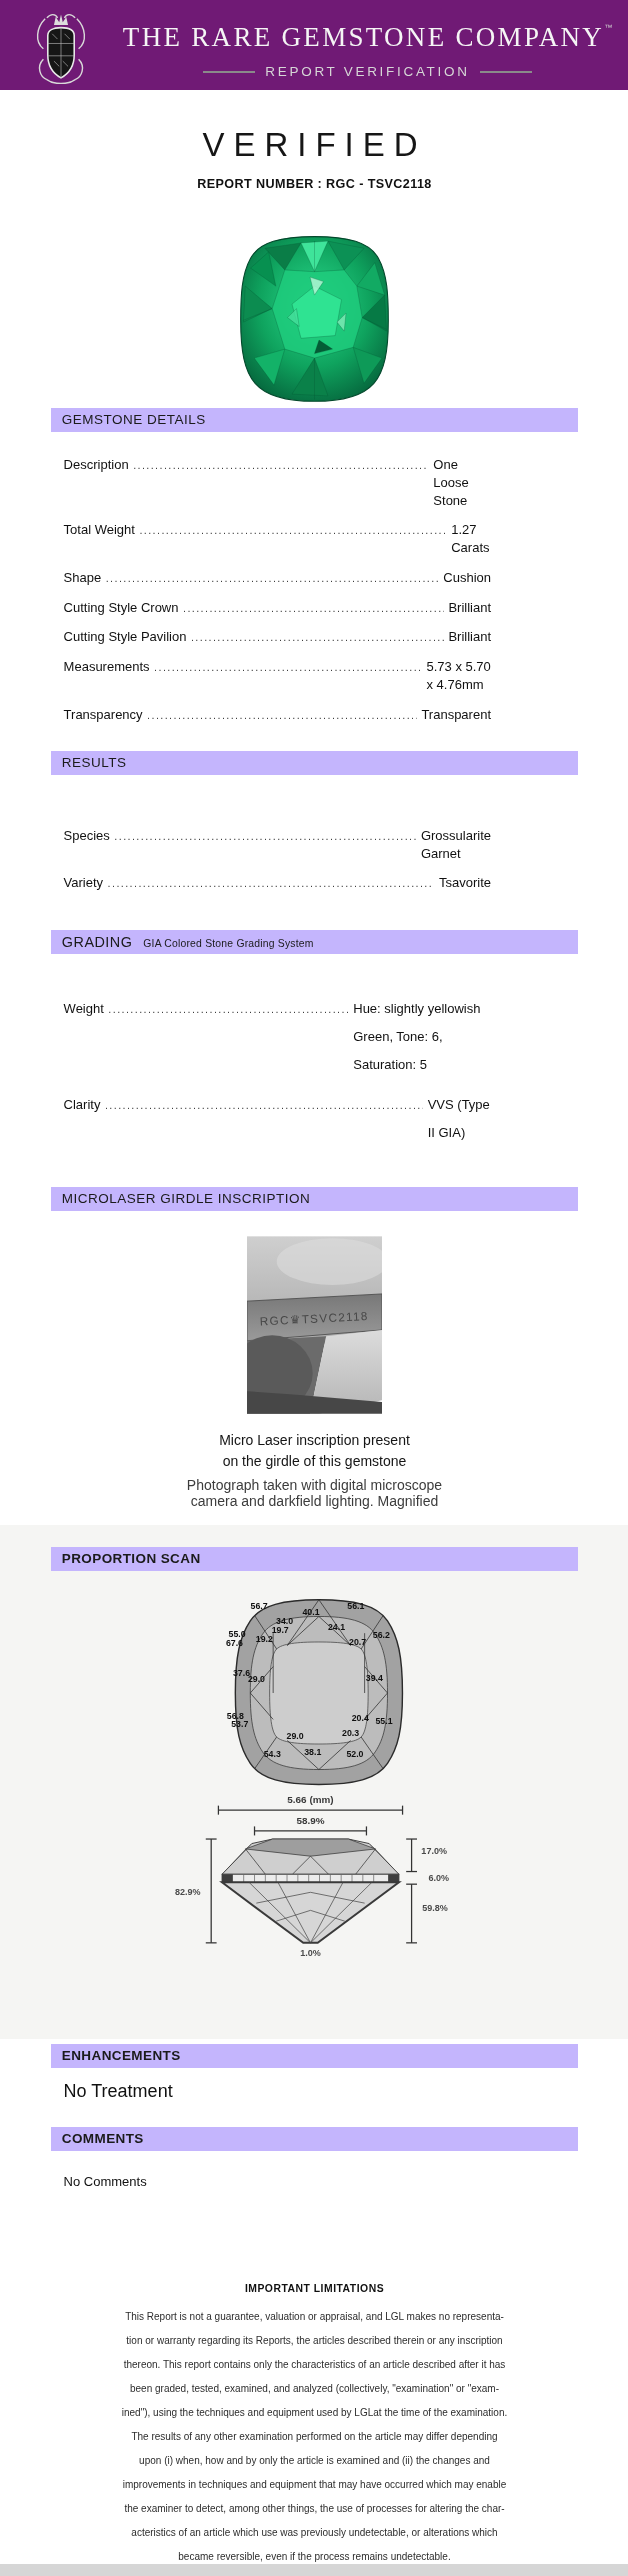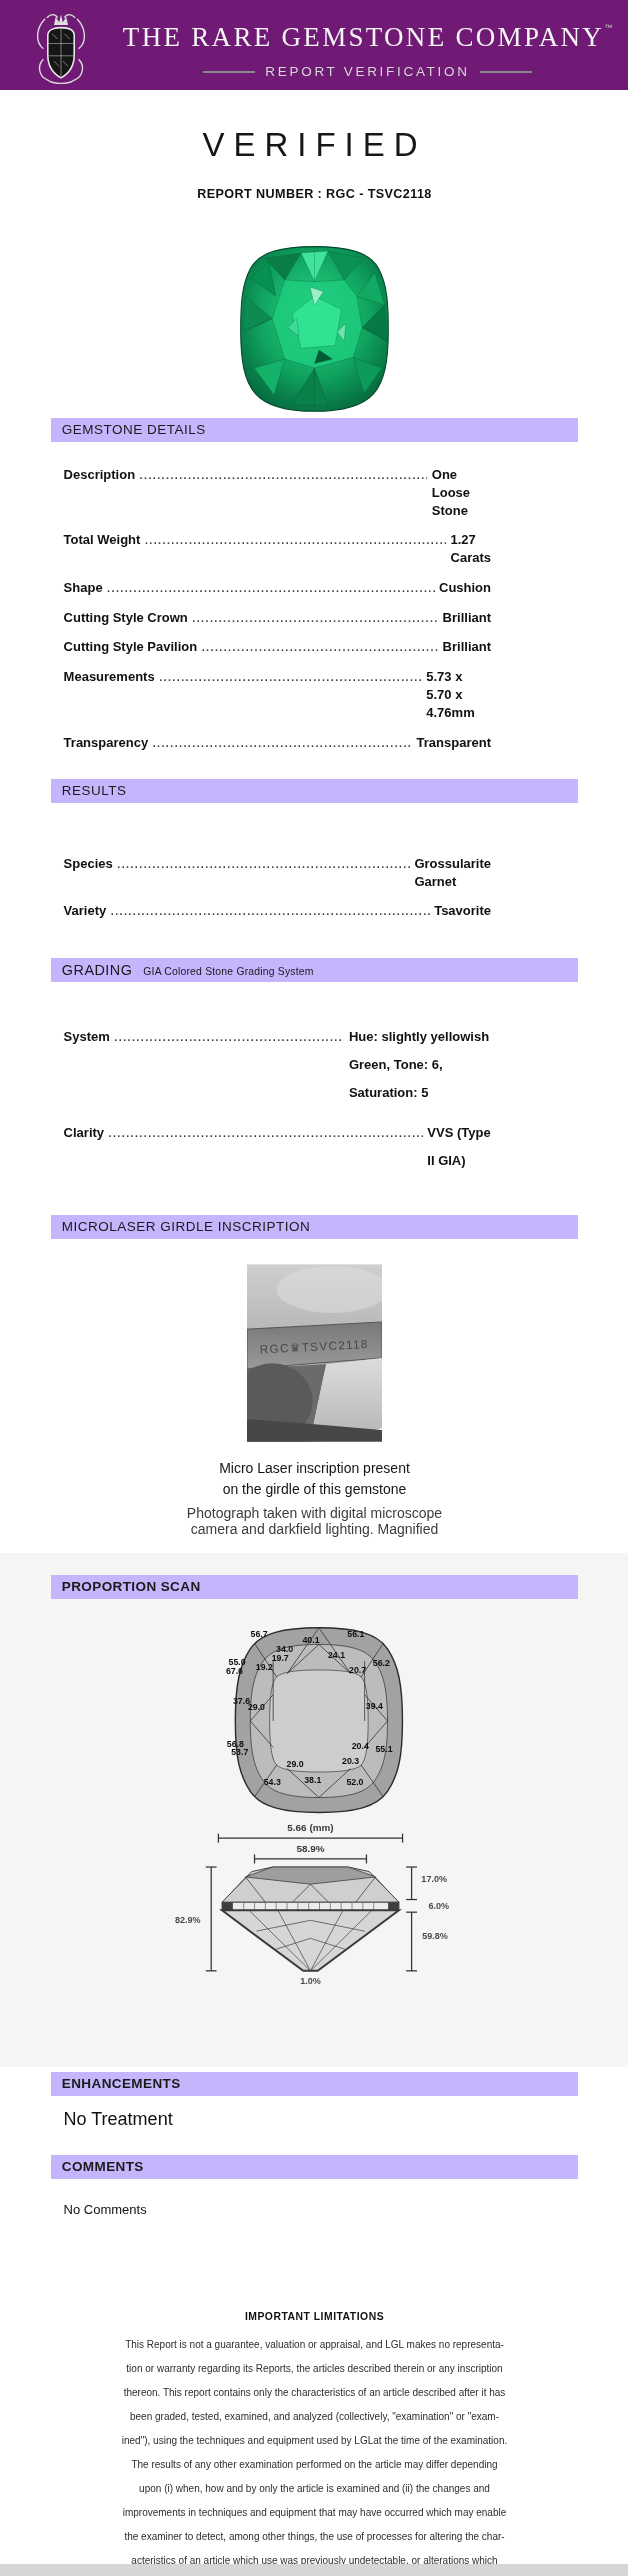--- a/index.html
+++ b/index.html
@@ -11,33 +11,33 @@
   .crest{position:absolute;left:32px;top:10px;width:58px;height:74px;}
   .hdr-text{margin-left:106px;text-align:center;padding-top:21.6px;}
   .company{font-family:"Liberation Serif","DejaVu Serif",serif;font-size:27px;letter-spacing:2.3px;
            color:#f5f5f5;white-space:nowrap;}
   .tm{font-size:8px;vertical-align:16px;color:#cfcfcf;letter-spacing:0;}
   .subtitle-row{margin-top:11.7px;font-size:13.5px;letter-spacing:2.7px;color:#d6d6d6;}
   .subline{display:inline-block;width:52px;height:1.8px;background:#8a8a8a;vertical-align:3.6px;margin:0 10.8px;}
 
   
   .verified{margin-top:36px;text-align:center;font-size:33px;letter-spacing:9px;color:#161616;}
-  .repnum{margin-top:23px;text-align:center;font-size:12.6px;font-weight:bold;letter-spacing:0.4px;}
+  .repnum{margin-top:13px;text-align:center;font-size:12.6px;font-weight:bold;letter-spacing:0.4px;}
 
   
   .gemwrap{margin-top:41px;text-align:center;}
 
   
   .content{padding:0 51px;}
   .secbar{background:#c4b5fd;height:24px;line-height:24px;padding-left:10.8px;font-size:13.5px;
           letter-spacing:0.5px;color:#1b1b1b;}
   .secbar.bold{font-weight:bold;letter-spacing:0.4px;}
   .secbar .sub{font-size:10.4px;letter-spacing:0.2px;margin-left:10.8px;font-weight:normal;}
 
-  .rows{margin-top:23.5px;font-weight:bold;}
+  .rows{margin-top:23.5px;}
   .row{display:flex;align-items:baseline;font-size:13px;line-height:18px;
        padding:0 87px 0 12.6px;margin-bottom:11.7px;}
   .rlabel{white-space:nowrap;}
   .leader{flex:1 1 auto;overflow:hidden;white-space:nowrap;color:#3d3d3d;margin:0 4.5px;
           font-size:10.8px;letter-spacing:1.4px;}
   .leader::after{content:"......................................................................................................................";}
   .rvalue{max-width:225px;text-align:left;}
   .rows.wide .rvalue{max-width:271px;}
   .rows.grading .row{line-height:28px;}
 
@@ -201,21 +201,21 @@
           <span class="leader"></span>
           <span class="rvalue">Tsavorite</span>
         </div>
       </div>
 
     <div class="secbar m-grading">
       <span style="font-size:14.4px;">GRADING</span><span class="sub">GIA Colored Stone Grading System</span>
     </div>
     <div class="rows grading gap-grading">
         <div class="row">
-          <span class="rlabel">System</span>
+          <span class="rlabel">Weight</span>
           <span class="leader"></span>
           <span class="rvalue">Hue: slightly yellowish Green, Tone: 6, Saturation: 5</span>
         </div>
         <div class="row">
           <span class="rlabel">Clarity</span>
           <span class="leader"></span>
           <span class="rvalue">VVS (Type II GIA)</span>
         </div>
       </div>
 

